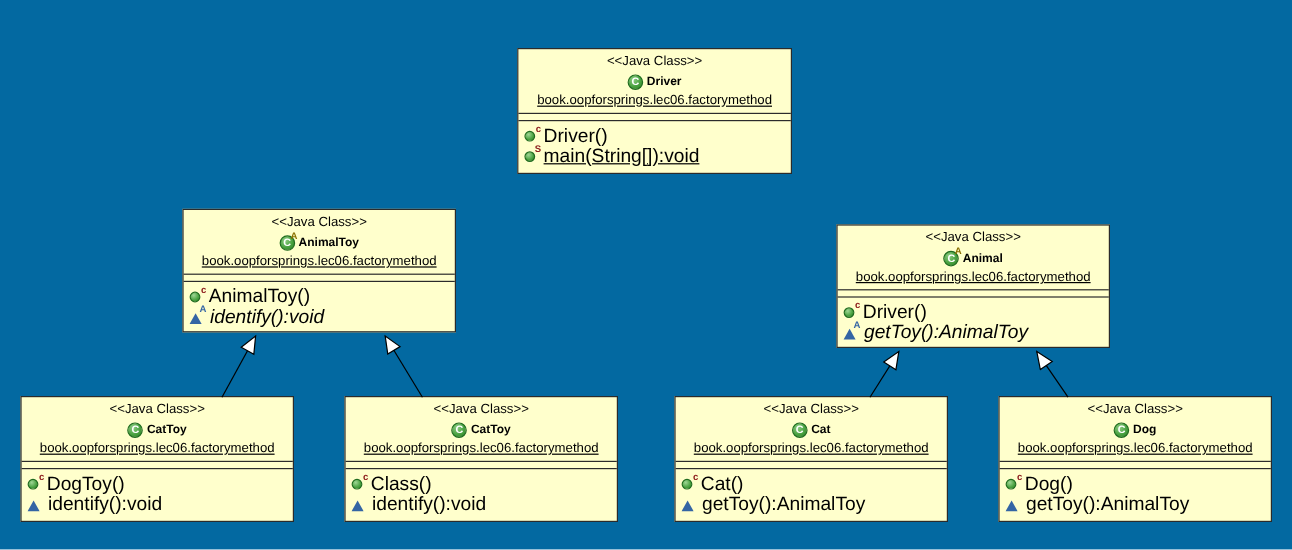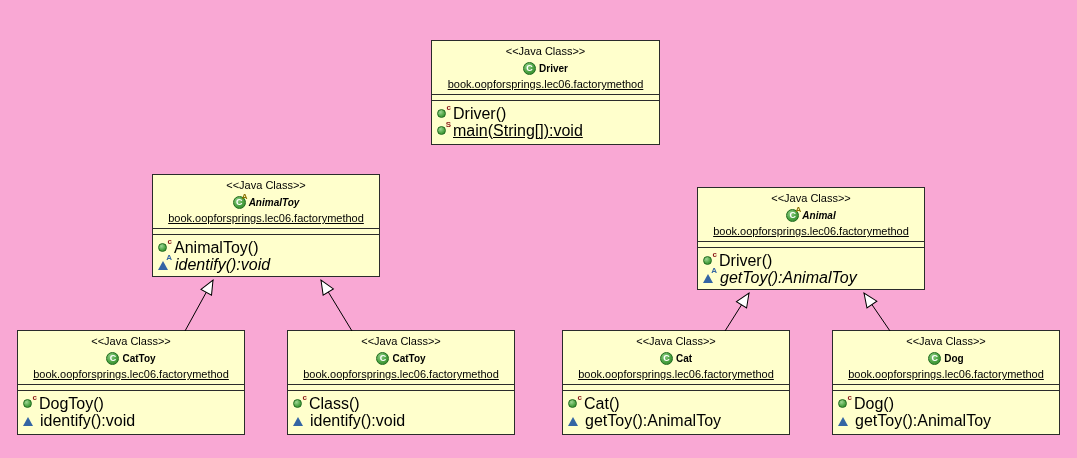--- a/index.html
+++ b/index.html
@@ -1,41 +1,41 @@
 <!DOCTYPE html>
 <html><head>
 <meta charset="utf-8">
 <style>
   * { box-sizing: border-box; margin: 0; padding: 0; }
   html, body { background: #ffffff; }
   #canvas {
     position: relative;
     width: 1077px;
     height: 458px;
-    background: #f9a8d4;
+    background: #0369a1;
     font-family: "Liberation Sans", sans-serif;
     overflow: hidden;
   }
   .uml-class {
     position: absolute;
     background: #FFFFCC;
     border: 1px solid #2b2b2b;
     display: flex;
     flex-direction: column;
     font-size: 11px;
     color: #000;
   }
   .hdr { text-align: center; padding: 3px 2px 2px 2px; }
   .stereo { font-size: 11px; line-height: 15px; color: #000; }
   .nameline {
     display: flex; align-items: center; justify-content: center;
     gap: 3px; height: 18px;
   }
   .cname { font-weight: bold; font-size: 10px; }
-  .abst .cname { font-style: italic; }
+  .abst .cname { }
   .pkg { font-size: 11px; line-height: 15px; text-decoration: underline; }
   .attrs {
     border-top: 1px solid #2b2b2b;
     border-bottom: 1px solid #2b2b2b;
     height: 7px;
     flex: 0 0 auto;
   }
   .methods { padding: 4px 4px 2px 5px; flex: 1 1 auto; }
   .method { display: flex; align-items: center; gap: 4px; height: 17px; }
   .mlabel { font-size: 16px; white-space: nowrap; }

